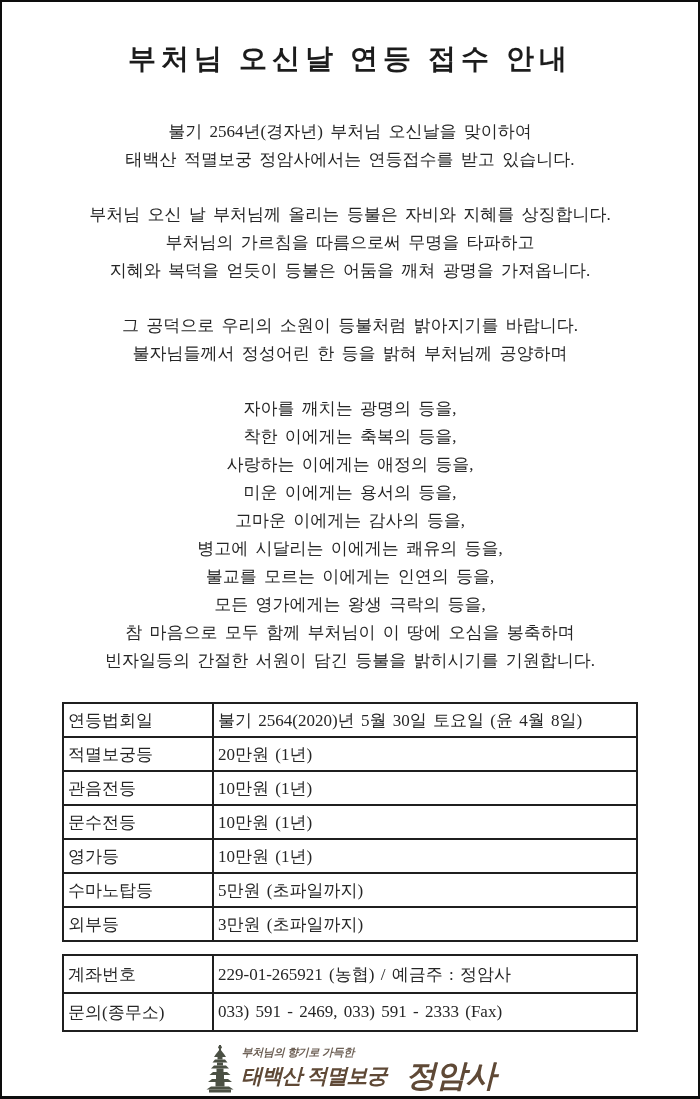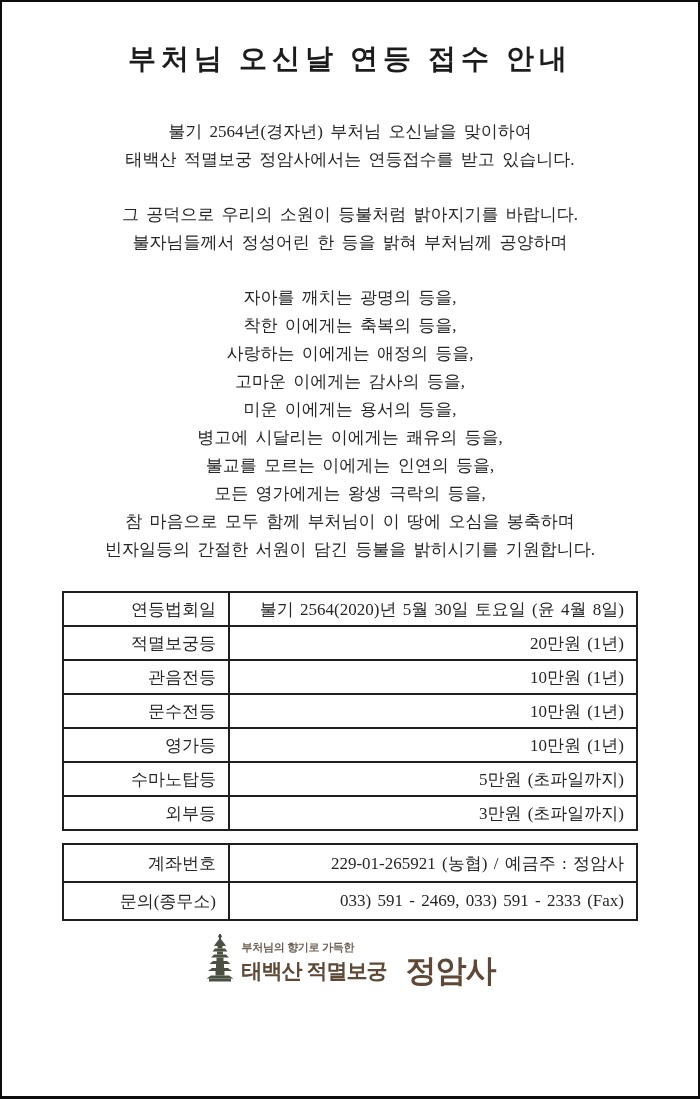--- a/index.html
+++ b/index.html
@@ -20,30 +20,30 @@
     font-size:17px;line-height:28px;word-spacing:0.18em;
     margin:0 0 27px 0;
     text-align:center;
   }
   .para .line{white-space:nowrap;}
   .tbl{
     border-collapse:collapse;margin:12px auto 0 auto;width:576px;
     font-size:17px;color:#262626;table-layout:fixed;
   }
   .tbl td{
-    border:2px solid #1f1f1f;text-align:right;vertical-align:middle;
-    padding:2px 12px;word-spacing:0.12em;
+    border:2px solid #1f1f1f;text-align:left;vertical-align:middle;
+    padding:2px 4px;word-spacing:0.12em;
   }
   .tbl td.label-cell{width:140px;}
   .tbl.lantern td{height:28px;}
   .tbl.contact{}
   .tbl.contact td{height:32px;}
   .logo{
     margin-top:13px;
-    display:flex;align-items:flex-end;justify-content:center;gap:7px;
+    display:flex;align-items:flex-start;justify-content:center;gap:7px;font-style:italic;
   }
   .logo-text{text-align:left;}
   .tagline{
     font-family:"Liberation Sans","DejaVu Sans",sans-serif;
     font-size:11px;font-weight:bold;color:#6e6156;letter-spacing:-0.3px;
     margin-bottom:1px;
   }
   .logo-row{display:flex;align-items:center;gap:7px;}
   .temple-location{
     font-family:"Liberation Sans","DejaVu Sans",sans-serif;
@@ -62,32 +62,37 @@
 
 <div class="doc">
 
   <h1 class="title">부처님 오신날 연등 접수 안내</h1>
 
   <div class="para">
     <div class="line">불기 2564년(경자년) 부처님 오신날을 맞이하여</div>
     <div class="line">태백산 적멸보궁 정암사에서는 연등접수를 받고 있습니다.</div>
   </div>
 
+  <div class="para">
+    <div class="line">부처님 오신 날 부처님께 올리는 등불은 자비와 지혜를 상징합니다.</div>
+    <div class="line">부처님의 가르침을 따름으로써 무명을 타파하고</div>
+    <div class="line">지혜와 복덕을 얻듯이 등불은 어둠을 깨쳐 광명을 가져옵니다.</div>
+  </div>
 
   <div class="para">
     <div class="line">그 공덕으로 우리의 소원이 등불처럼 밝아지기를 바랍니다.</div>
     <div class="line">불자님들께서 정성어린 한 등을 밝혀 부처님께 공양하며</div>
   </div>
 
   <div class="para">
     <div class="line">자아를 깨치는 광명의 등을,</div>
     <div class="line">착한 이에게는 축복의 등을,</div>
     <div class="line">사랑하는 이에게는 애정의 등을,</div>
+    <div class="line">미운 이에게는 용서의 등을,</div>
     <div class="line">고마운 이에게는 감사의 등을,</div>
-    <div class="line">미운 이에게는 용서의 등을,</div>
     <div class="line">병고에 시달리는 이에게는 쾌유의 등을,</div>
     <div class="line">불교를 모르는 이에게는 인연의 등을,</div>
     <div class="line">모든 영가에게는 왕생 극락의 등을,</div>
     <div class="line">참 마음으로 모두 함께 부처님이 이 땅에 오심을 봉축하며</div>
     <div class="line">빈자일등의 간절한 서원이 담긴 등불을 밝히시기를 기원합니다.</div>
   </div>
 
   <table class="tbl lantern">
     <tbody>
       <tr>

